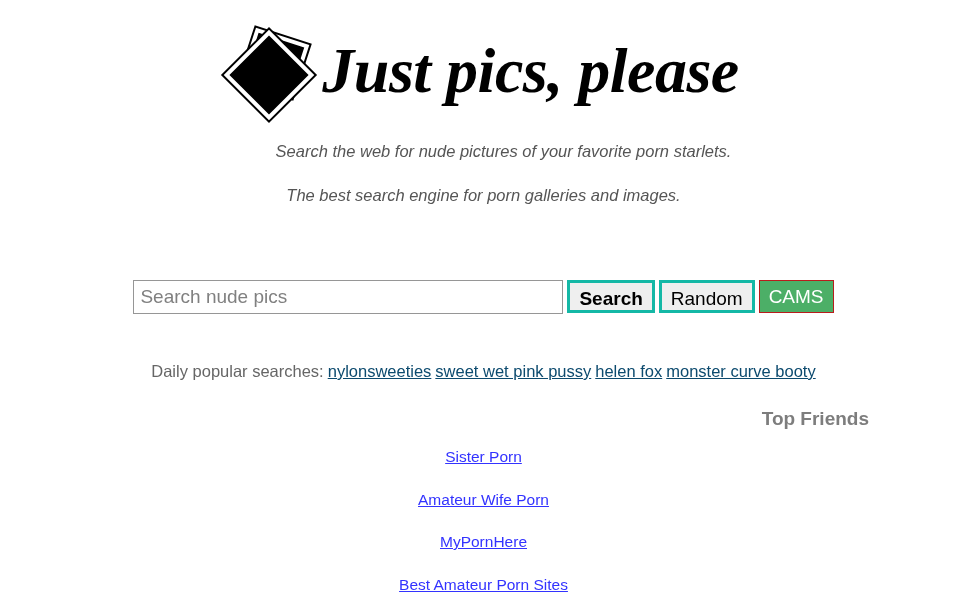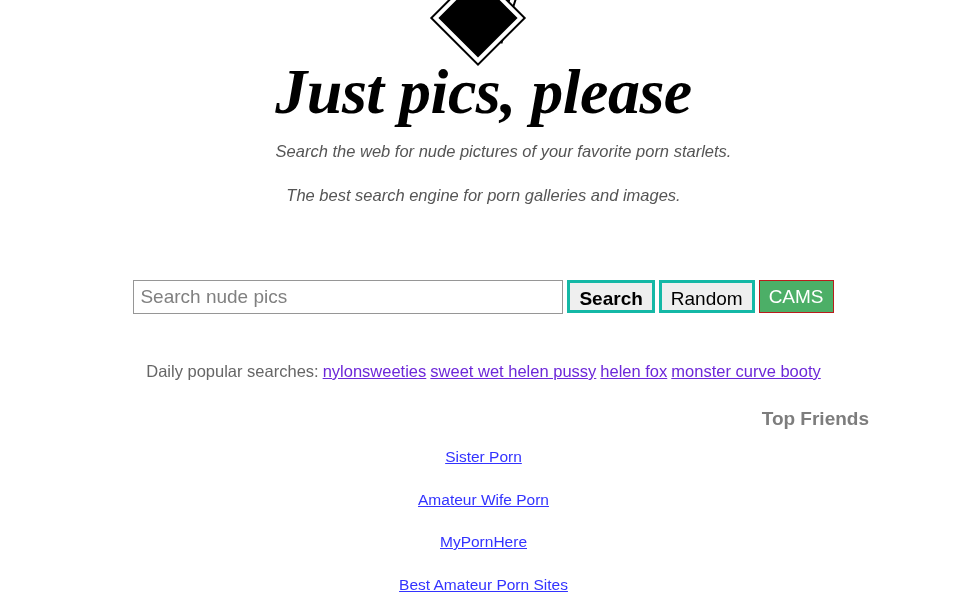--- a/index.html
+++ b/index.html
@@ -24,22 +24,21 @@
 
   
   .header {
     position: absolute;
     top: 18px;
     left: 0;
     width: 967px;
     height: 106px;
     display: flex;
     align-items: center;
-    justify-content: flex-end;
-    flex-direction: column;
+    justify-content: center;
   }
   .logo-mark {
     position: relative;
     width: 92px;
     height: 92px;
     flex: 0 0 92px;
     margin-right: 2px;
   }
   .photo {
     position: absolute;
@@ -143,21 +142,21 @@
     top: 362px;
     left: 0;
     width: 967px;
     text-align: center;
     font-family: "Liberation Sans", sans-serif;
     font-size: 16.5px;
     color: #666666;
     white-space: nowrap;
   }
   .popular a {
-    color: #6d28d9;
+    color: #0c4a6e;
     text-decoration: underline;
     margin-left: 4px;
   }
 
   
   .friends-title {
     position: absolute;
     top: 408px;
     left: 0;
     width: 869px;
@@ -201,21 +200,21 @@
   <div class="tagline tagline-2">The best search engine for porn galleries and images.</div>
 
   <div class="search-row">
     <input class="search-input" type="text" placeholder="Search nude pics" style="">
     <button class="btn btn-search">Search</button>
     <button class="btn btn-random">Random</button>
     <button class="btn btn-cams">CAMS</button>
   </div>
 
   <div class="popular">
-    <span>Daily popular searches:</span><a href="#">nylonsweeties</a><a href="#">sweet wet helen pussy</a><a href="#">helen fox</a><a href="#">monster curve booty</a>
+    <span>Daily popular searches:</span><a href="#">nylonsweeties</a><a href="#">sweet wet pink pussy</a><a href="#">helen fox</a><a href="#">monster curve booty</a>
   </div>
 
   <div class="friends-title">Top Friends</div>
   <div class="friends-list">
     <a class="friend-link" href="#">Sister Porn</a>
     <a class="friend-link" href="#">Amateur Wife Porn</a>
     <a class="friend-link" href="#">MyPornHere</a>
     <a class="friend-link" href="#">Best Amateur Porn Sites</a>
   </div>
 

